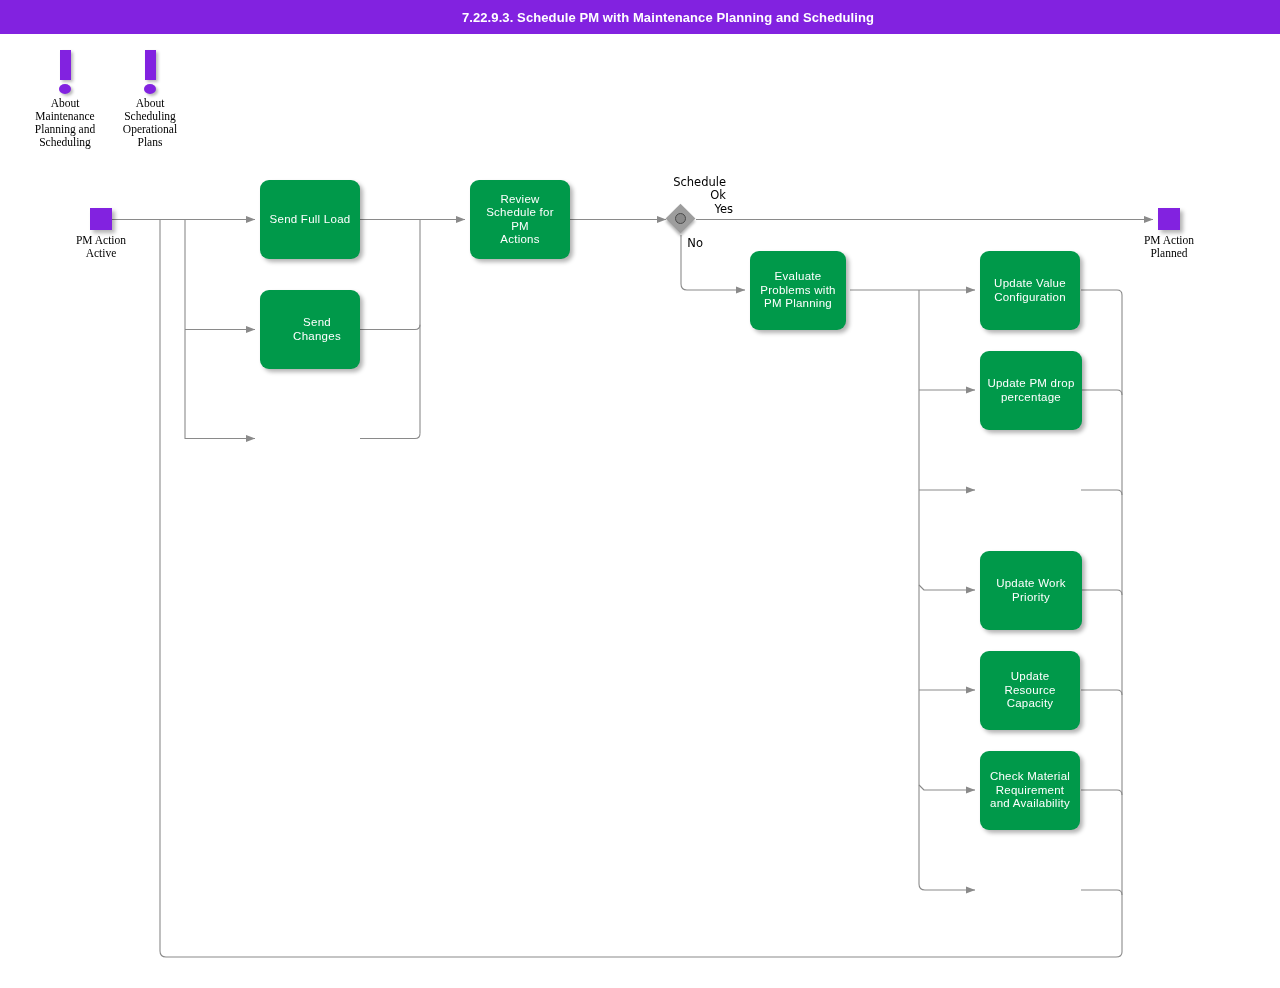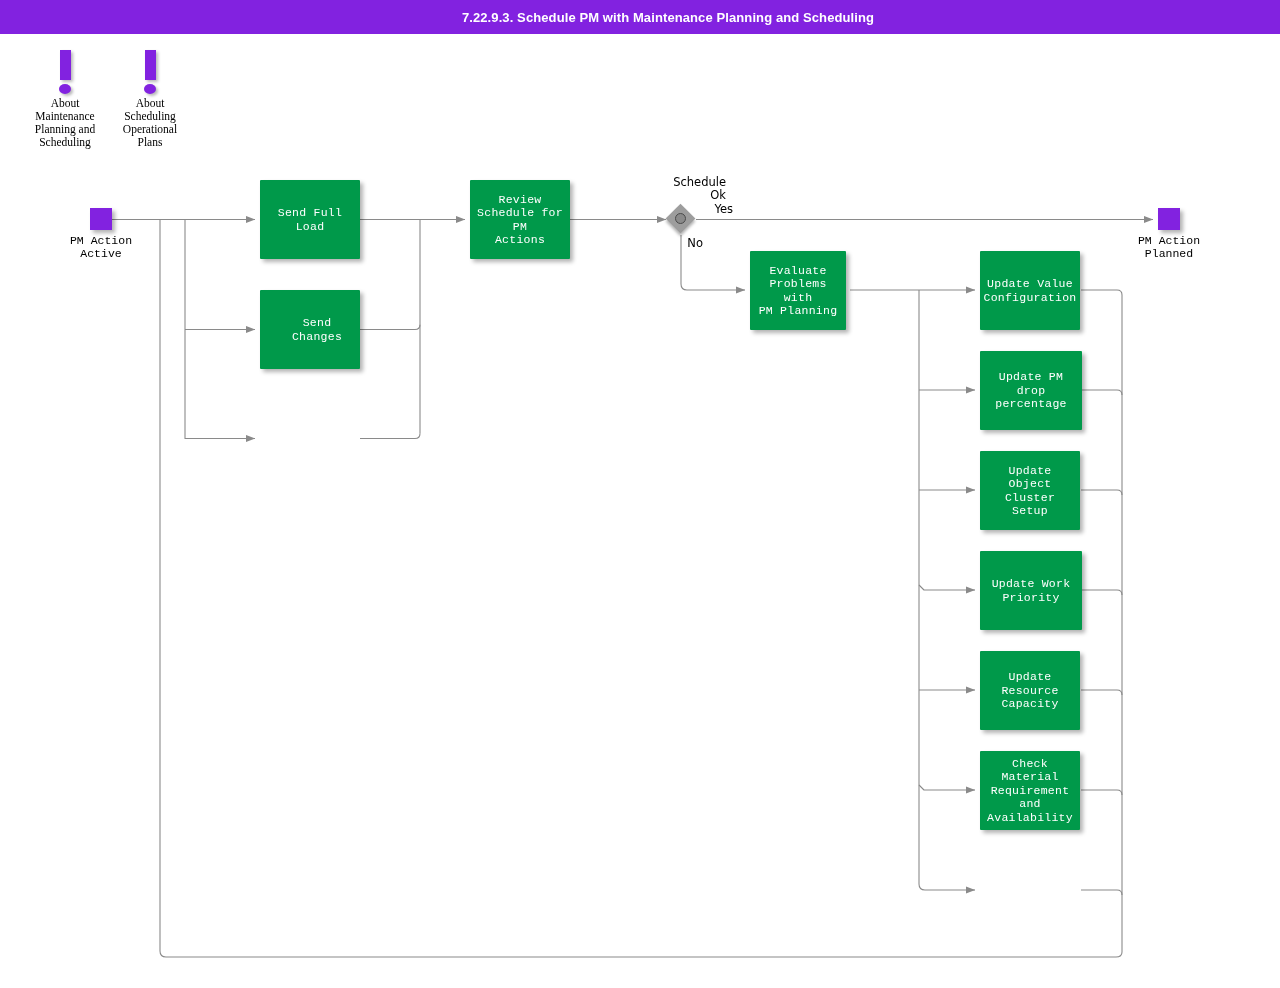--- a/index.html
+++ b/index.html
@@ -44,44 +44,44 @@
     height: 988px;
     pointer-events: none;
   }
   
   .node {
     position: absolute;
     box-sizing: border-box;
   }
   .proc {
     background: #00994a;
-    border-radius: 1px;
+    border-radius: 9px;
     color: #ffffff;
-    font-family: Liberation Mono, monospace;
+    font-family: Liberation Sans, sans-serif;
     font-size: 11.5px;
     line-height: 13.5px;
     display: flex;
     align-items: center;
     justify-content: center;
     text-align: center;
     padding: 2px 6px;
     box-shadow: 3px 3px 4px rgba(0,0,0,0.30);
     letter-spacing: 0.25px;
   }
   .proc span { display: block; }
 
   .terminal {
     width: 22px;
     height: 22px;
     background: #8222e0;
     box-shadow: 3px 3px 4px rgba(0,0,0,0.30);
   }
   .terminal-label {
     position: absolute;
-    font-family: Liberation Mono, monospace;
+    font-family: Liberation Serif, serif;
     font-size: 11.5px;
     line-height: 13px;
     color: #000000;
     text-align: center;
     white-space: pre-line;
   }
 
   
   .diamond-wrap {
     position: absolute;
@@ -280,24 +280,20 @@
   <div class="node proc" style="left:980px; top:251px; width:100px; height:79px;">
     <span style="white-space: pre-line;">Update Value
 Configuration</span>
   </div>
 
   <div class="node proc" style="left:980px; top:351px; width:102px; height:79px;">
     <span style="white-space: pre-line;">Update PM drop
 percentage</span>
   </div>
 
-  <div class="node proc" style="left:980px; top:451px; width:100px; height:79px;">
-    <span style="white-space: pre-line;">Update Object
-Cluster Setup</span>
-  </div>
 
   <div class="node proc" style="left:980px; top:551px; width:102px; height:79px;">
     <span style="white-space: pre-line;">Update Work
 Priority</span>
   </div>
 
   <div class="node proc" style="left:980px; top:651px; width:100px; height:79px;">
     <span style="white-space: pre-line;">Update
 Resource
 Capacity</span>

